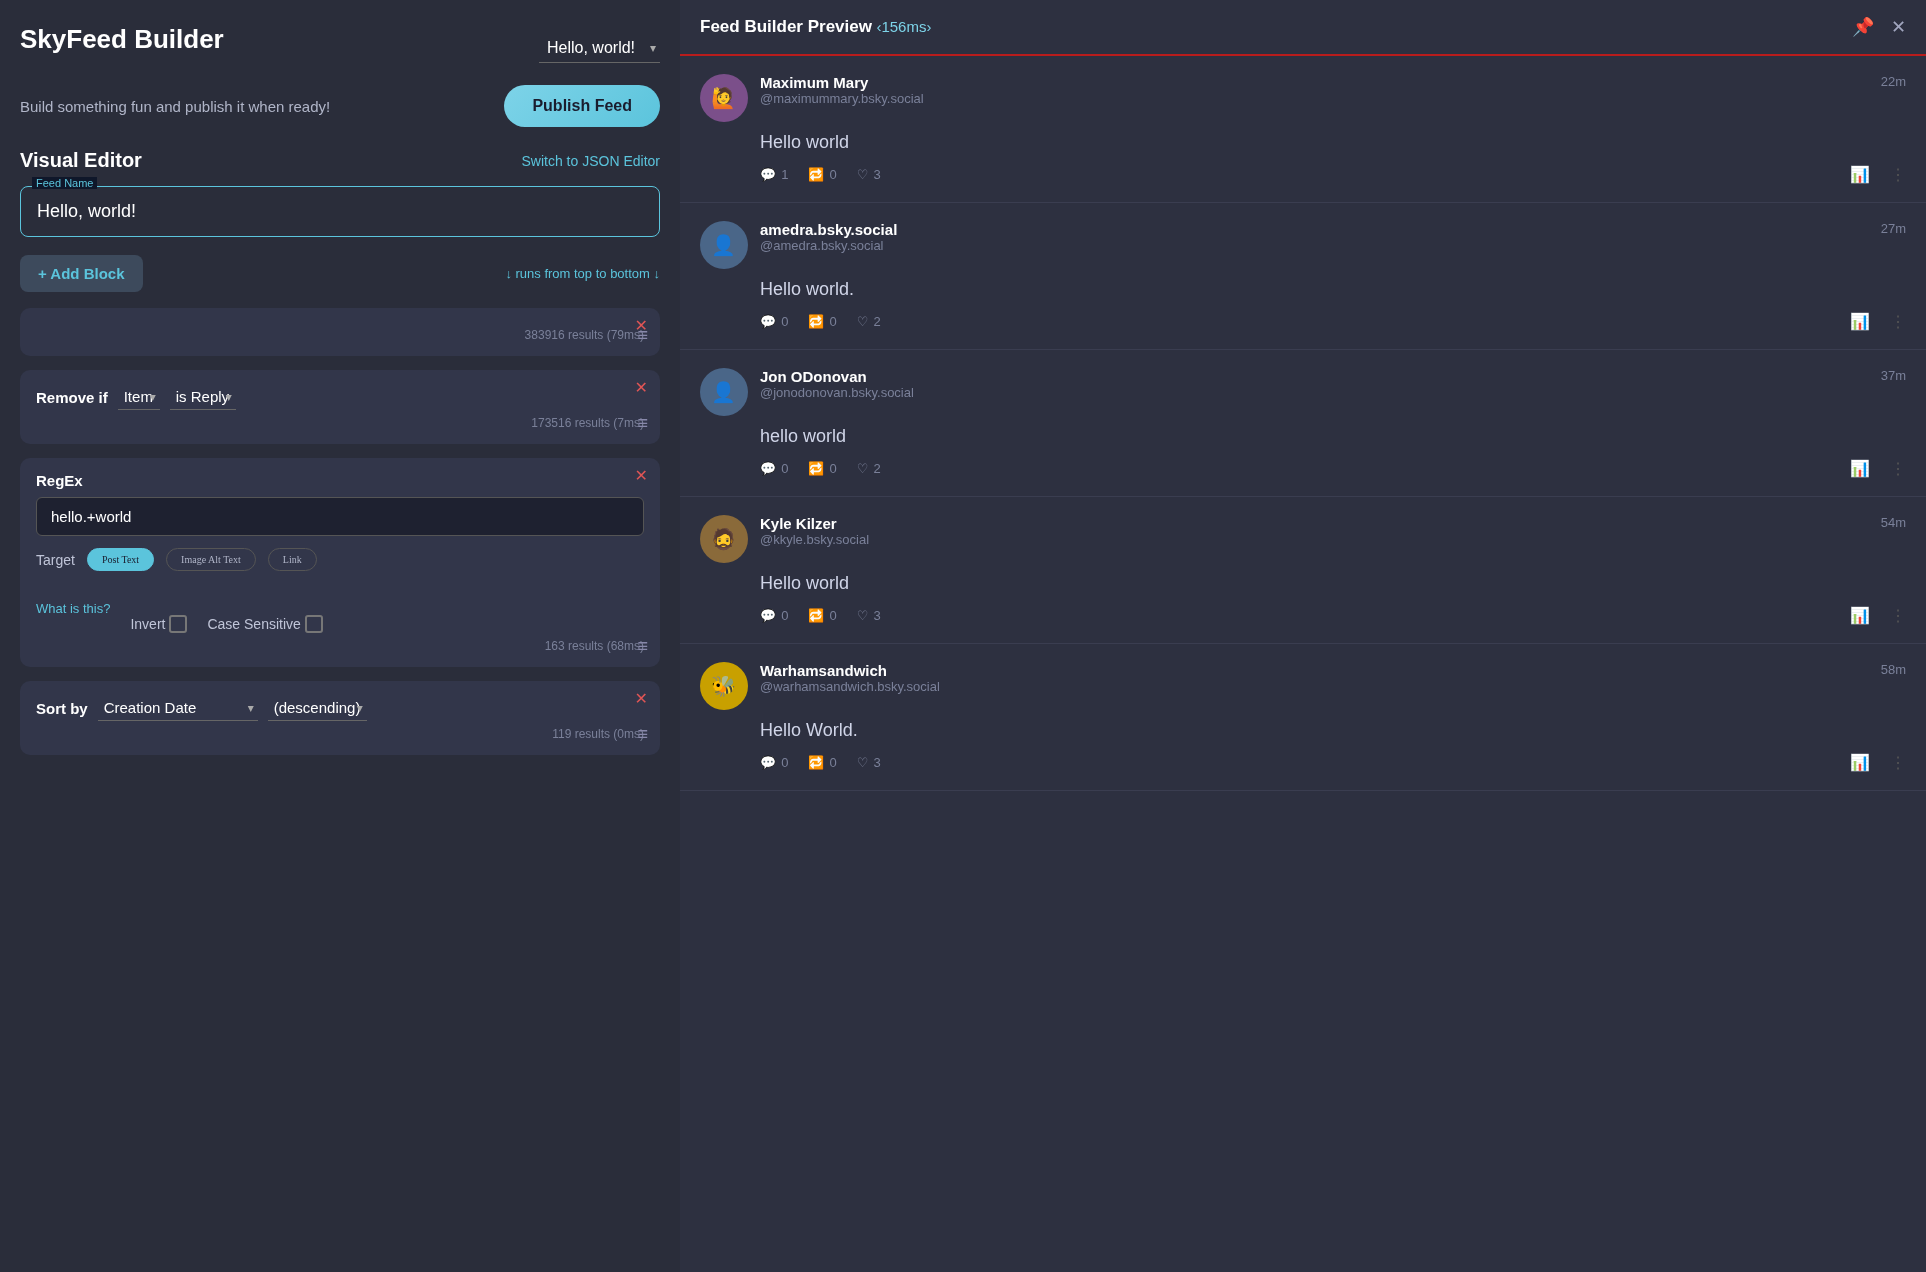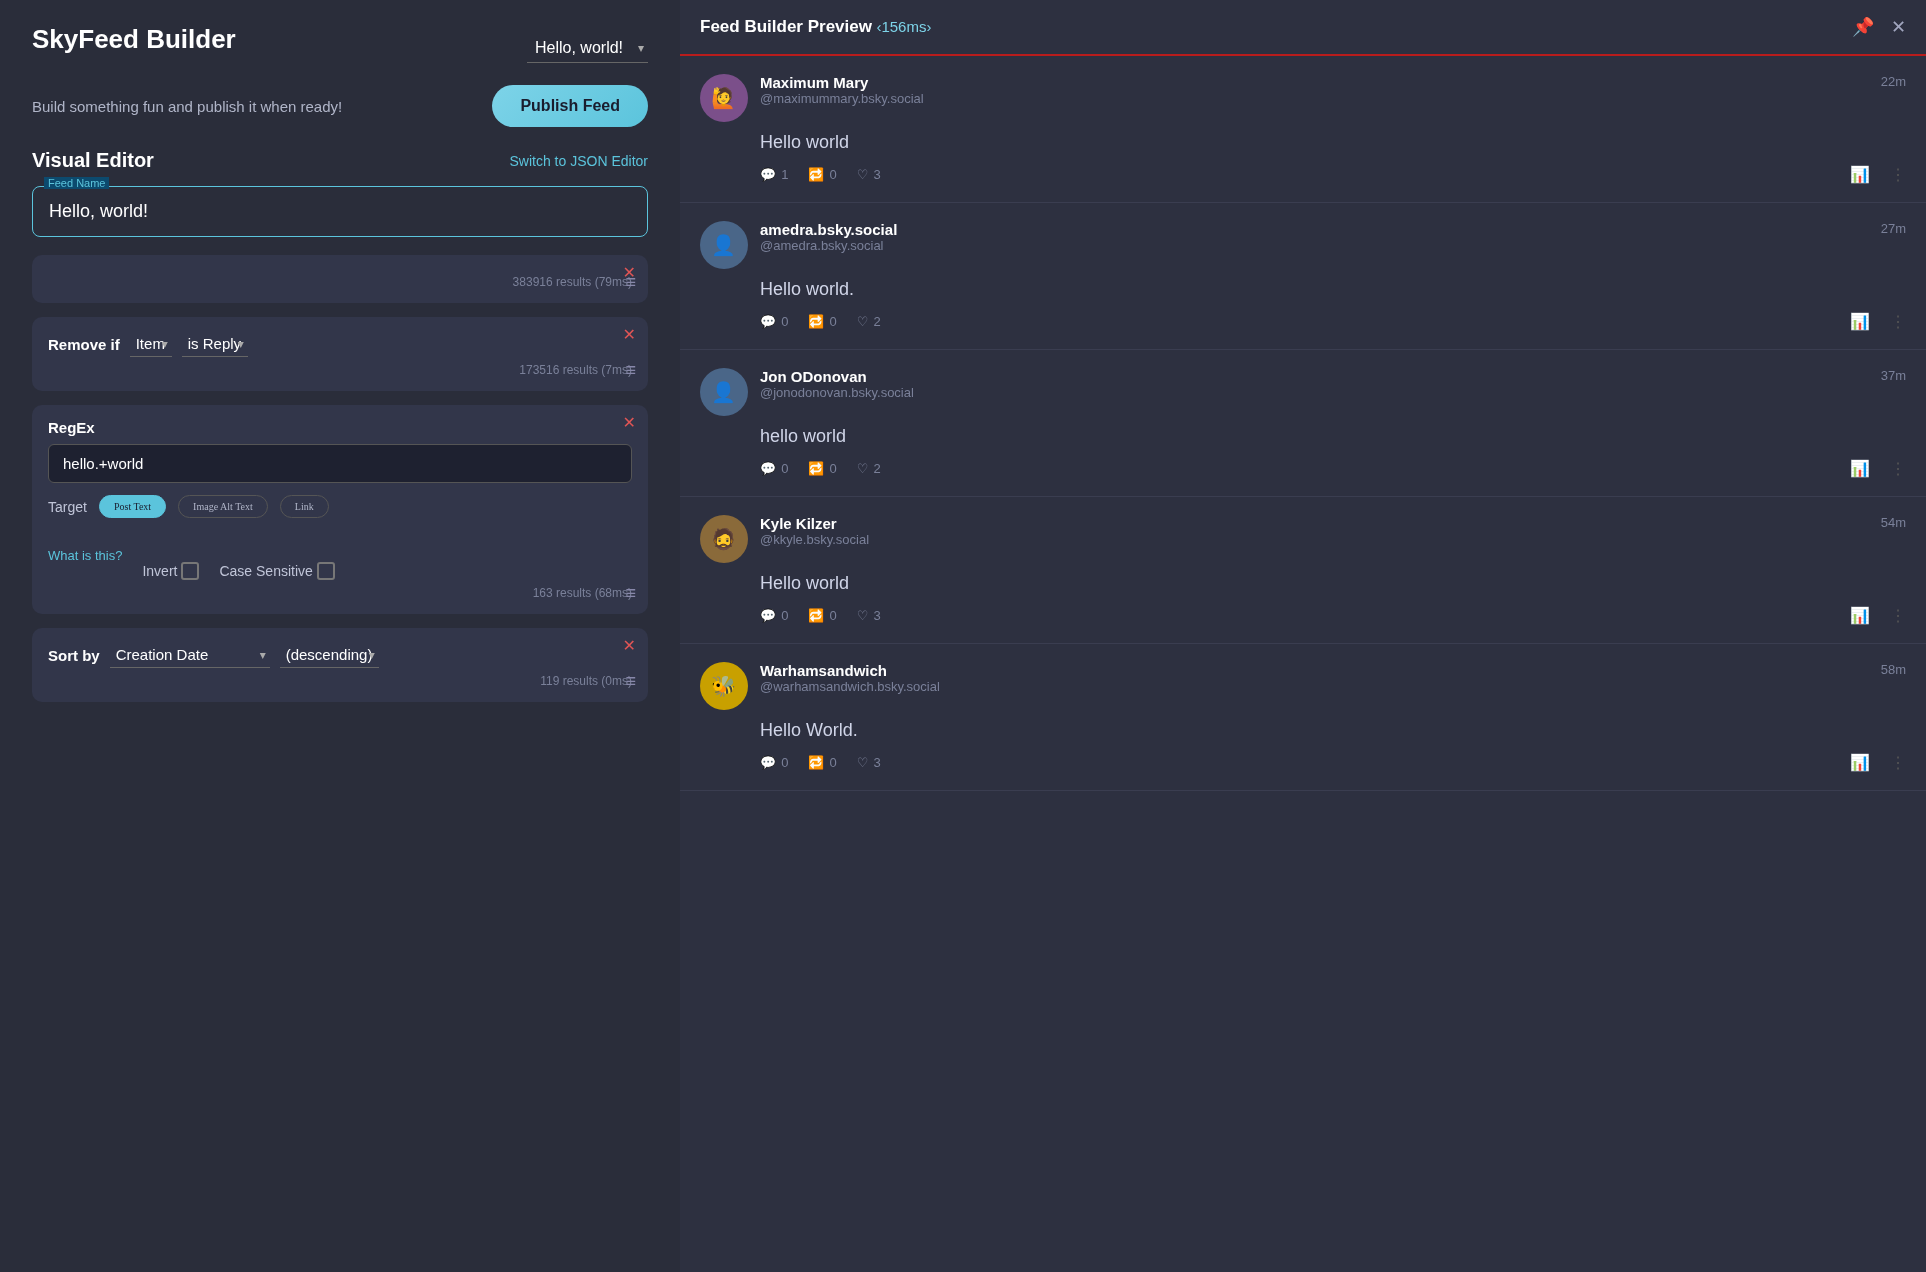--- a/index.html
+++ b/index.html
@@ -10,21 +10,21 @@
       width: 1926px;
       min-height: 1272px;
       display: flex;
     }
 
     
     .left-panel {
       width: 680px;
       min-height: 1272px;
       background: #2a2d3a;
-      padding: 24px 32px;
+      padding: 24px 20px;
       flex-shrink: 0;
     }
 
     .app-title {
       font-size: 26px;
       font-weight: 700;
       color: #ffffff;
       margin-bottom: 16px;
     }
 
@@ -75,21 +75,21 @@
       position: relative;
       margin-bottom: 18px;
     }
 
     .field-label {
       position: absolute;
       top: -9px;
       left: 12px;
       font-size: 11px;
       color: #5bc4dc;
-      background: #0c4a6e;
+      background: #0f172a;
       padding: 0 4px;
     }
 
     .feed-name-input {
       border: 1.5px solid #5bc4dc;
       border-radius: 8px;
       padding: 14px 16px;
       background: transparent;
       color: #ffffff;
       font-size: 18px;
@@ -413,20 +413,24 @@
   <div class="section-header">
     <span class="visual-editor-title">Visual Editor</span>
     <a class="switch-link">Switch to JSON Editor</a>
   </div>
 
   <div class="field-wrapper">
     <span class="field-label">Feed Name</span>
     <input class="feed-name-input" type="text" value="Hello, world!" style="">
   </div>
 
+  <div class="add-block-row">
+    <button class="add-block-btn">+ Add Block</button>
+    <span class="runs-label">↓ runs from top to bottom ↓</span>
+  </div>
 
   <div class="block">
     <span class="block-close">✕</span>
     <div class="block-results">383916 results (79ms)</div>
     <span class="block-menu">≡</span>
   </div>
 
   <div class="block">
     <span class="block-close">✕</span>
     <div class="block-row">

